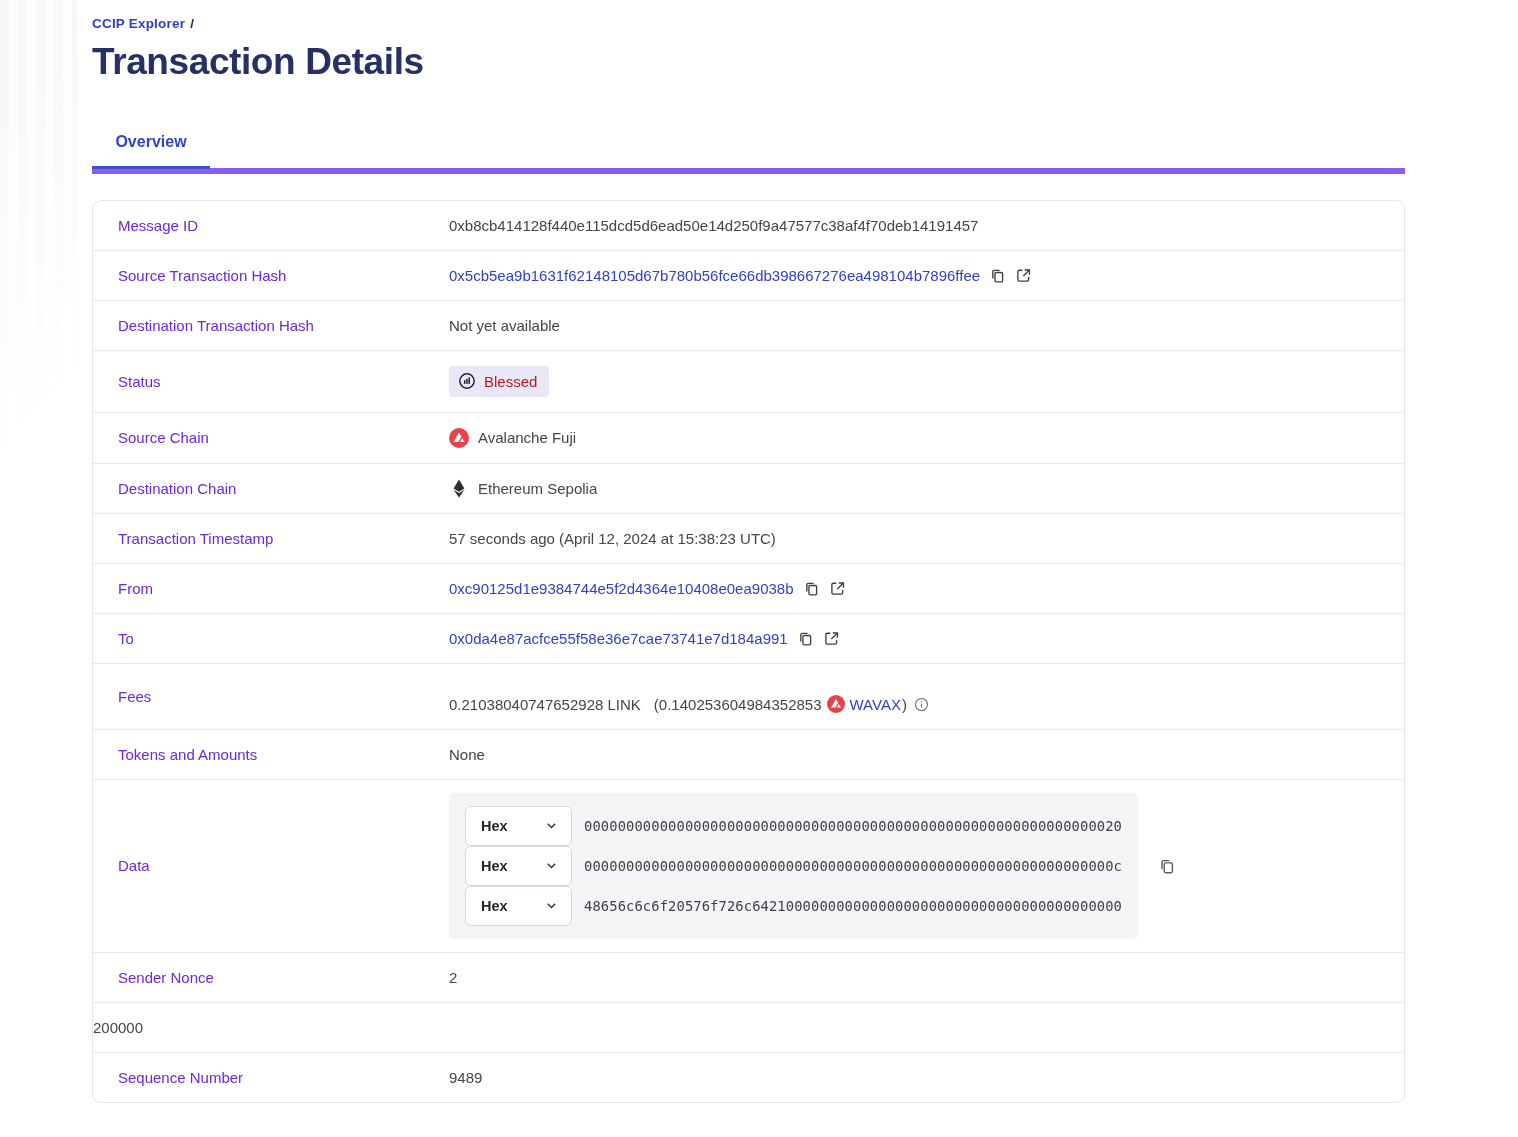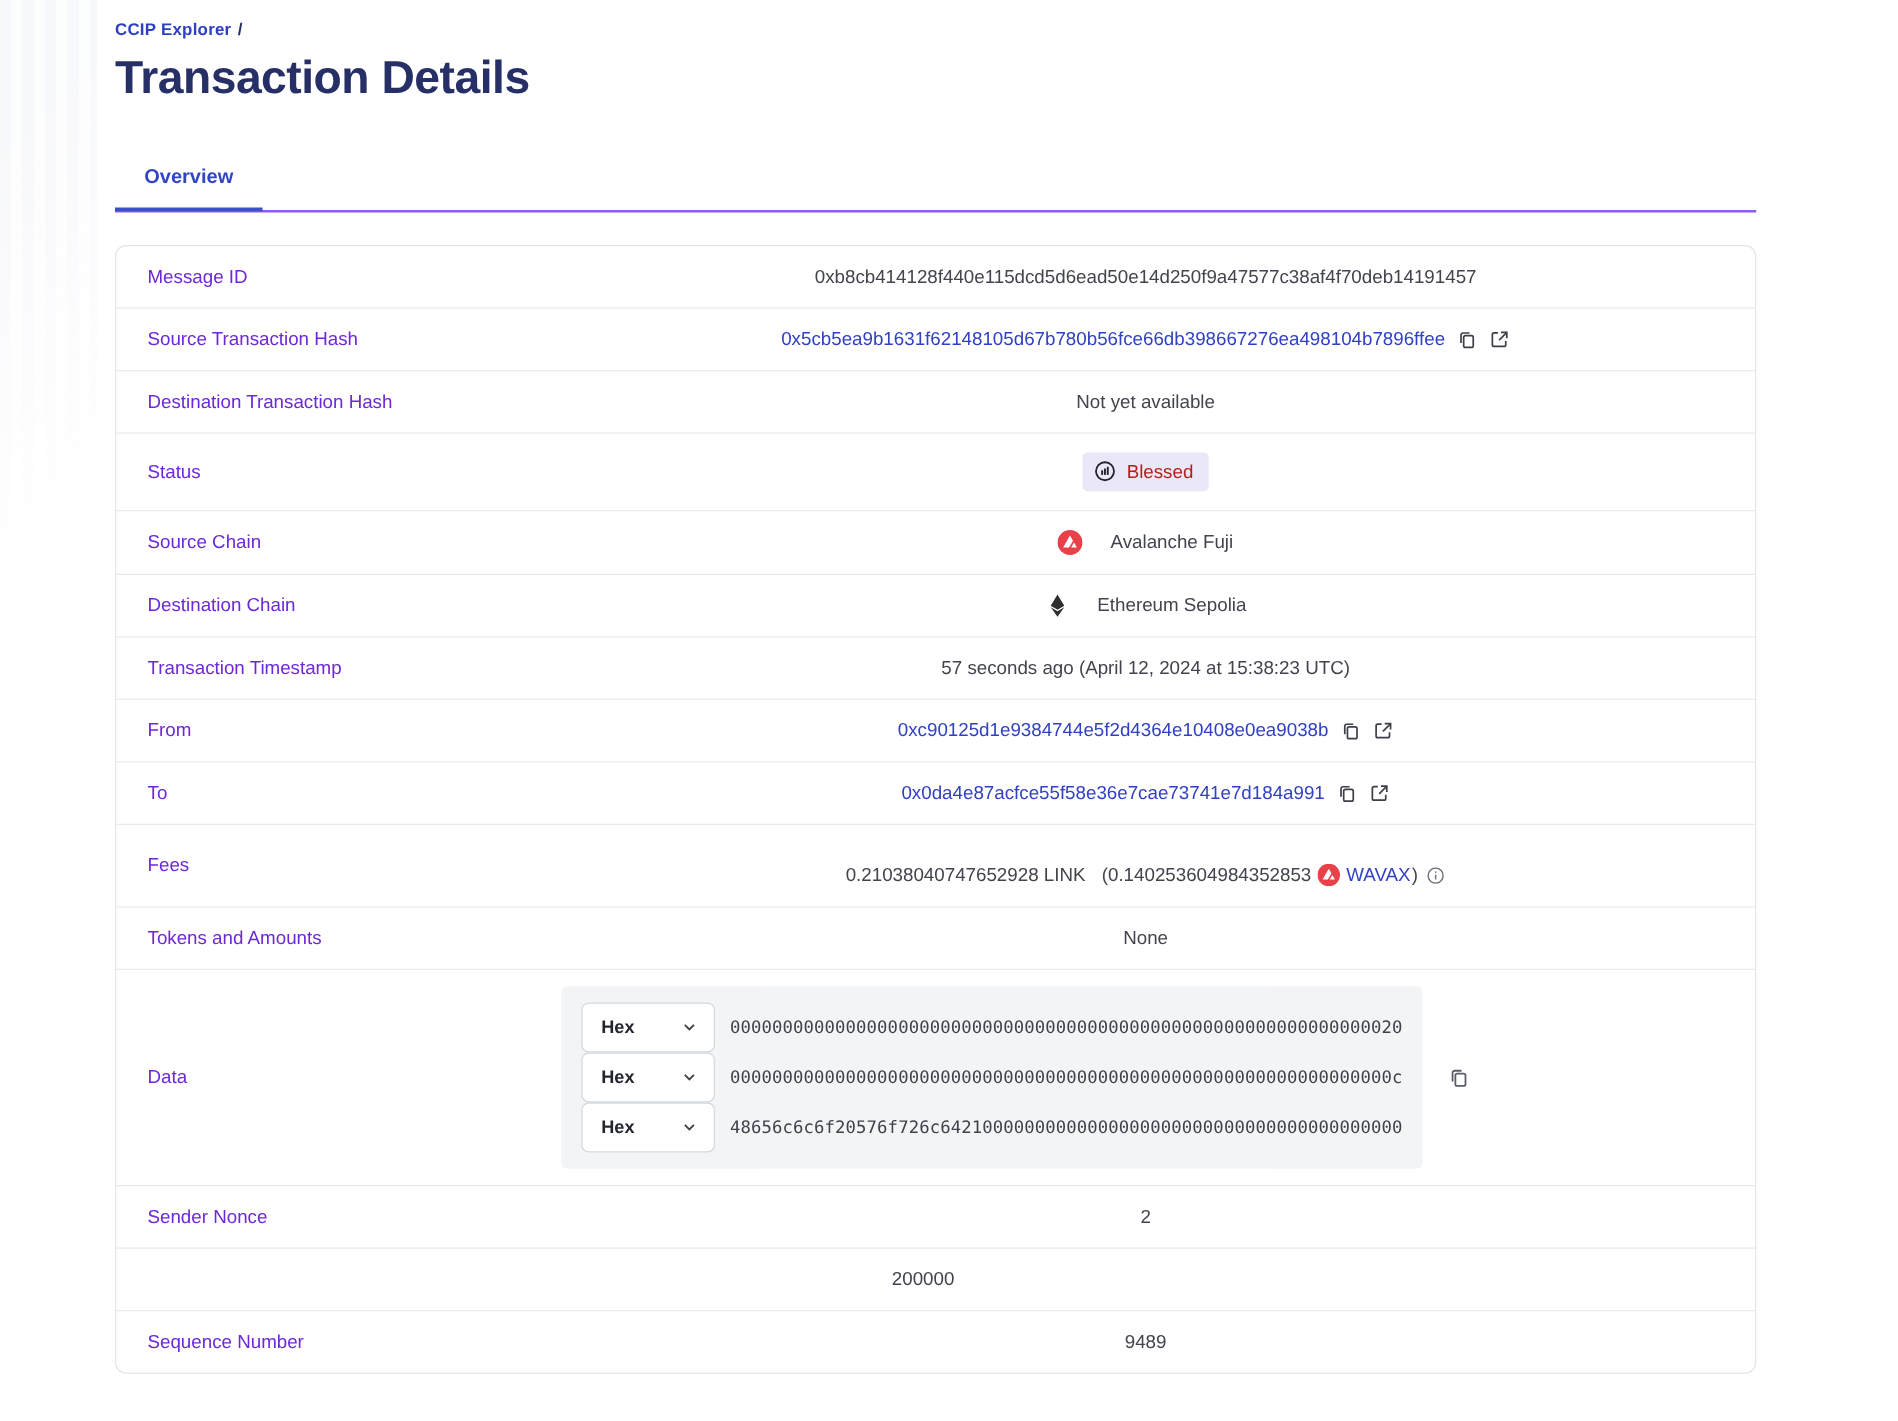--- a/index.html
+++ b/index.html
@@ -26,21 +26,21 @@
   .breadcrumb { font-size:13.5px; font-weight:700; letter-spacing:.2px; }
   .breadcrumb a { color:#2e3fc0; text-decoration:none; cursor:pointer; }
   .breadcrumb .sep { color:#262f66; margin-left:5px; }
 
   h1.page-title {
     margin:10px 0 0 0;
     font-size:37px; line-height:1.15; font-weight:700;
     color:#262f66; letter-spacing:-.4px;
   }
 
-  .tabbar { margin-top:40px; border-bottom:2px solid #8b5cf6; }
+  .tabbar { margin-top:40px; border-bottom:6px solid #8b5cf6; }
   .tab {
     display:inline-block; width:118px; text-align:center;
     padding:9px 0 15px 0;
     font-size:16px; font-weight:700; color:#3246c5;
     border-bottom:3px solid #3b50c6; margin-bottom:-1px;
     cursor:pointer;
   }
 
   .card {
     margin-top:26px;
@@ -50,37 +50,37 @@
   }
   .row { display:flex; align-items:center; min-height:49px; border-bottom:1px solid #e9eaee; }
   .row:last-child { border-bottom:none; }
   .row-label {
     width:356px; flex-shrink:0; padding:15px 10px 15px 25px;
     font-size:15px; color:#6d28d9;
   }
   .row-value {
     flex:1; display:flex; align-items:center; gap:9px;
     padding:15px 20px 15px 0;
-    font-size:15px; color:#42454d; line-height:19px;justify-content:center;
+    font-size:15px; color:#42454d; line-height:19px;
   }
   a.val-link { color:#3141c4; text-decoration:none; cursor:pointer; }
 
   .icon-btn { display:inline-flex; align-items:center; justify-content:center;
     background:none; border:none; padding:0; cursor:pointer; color:#3c3f46; }
   .icon-btn svg { display:block; }
 
   
   .badge {
     display:inline-flex; align-items:center; gap:8px;
     background:#eae7f8; border-radius:4px;
     padding:6px 12px 6px 9px;
     color:#b91c1c; font-size:15px;
   }
 
-  .chain { display:inline-flex; align-items:center; gap:22px; color:#42454d; }
+  .chain { display:inline-flex; align-items:center; gap:9px; color:#42454d; }
 
   .info-icon { color:#6b6f78; margin-left:2px; }
 
   
   .row-data { align-items:center; }
   .data-wrap { display:flex; align-items:center; gap:12px; flex:1; padding:13px 20px 13px 0; }
   .data-box {
     width:689px; background:#f3f4f6; border-radius:5px;
     padding:13px 16px; display:flex; flex-direction:column; gap:0;
   }

